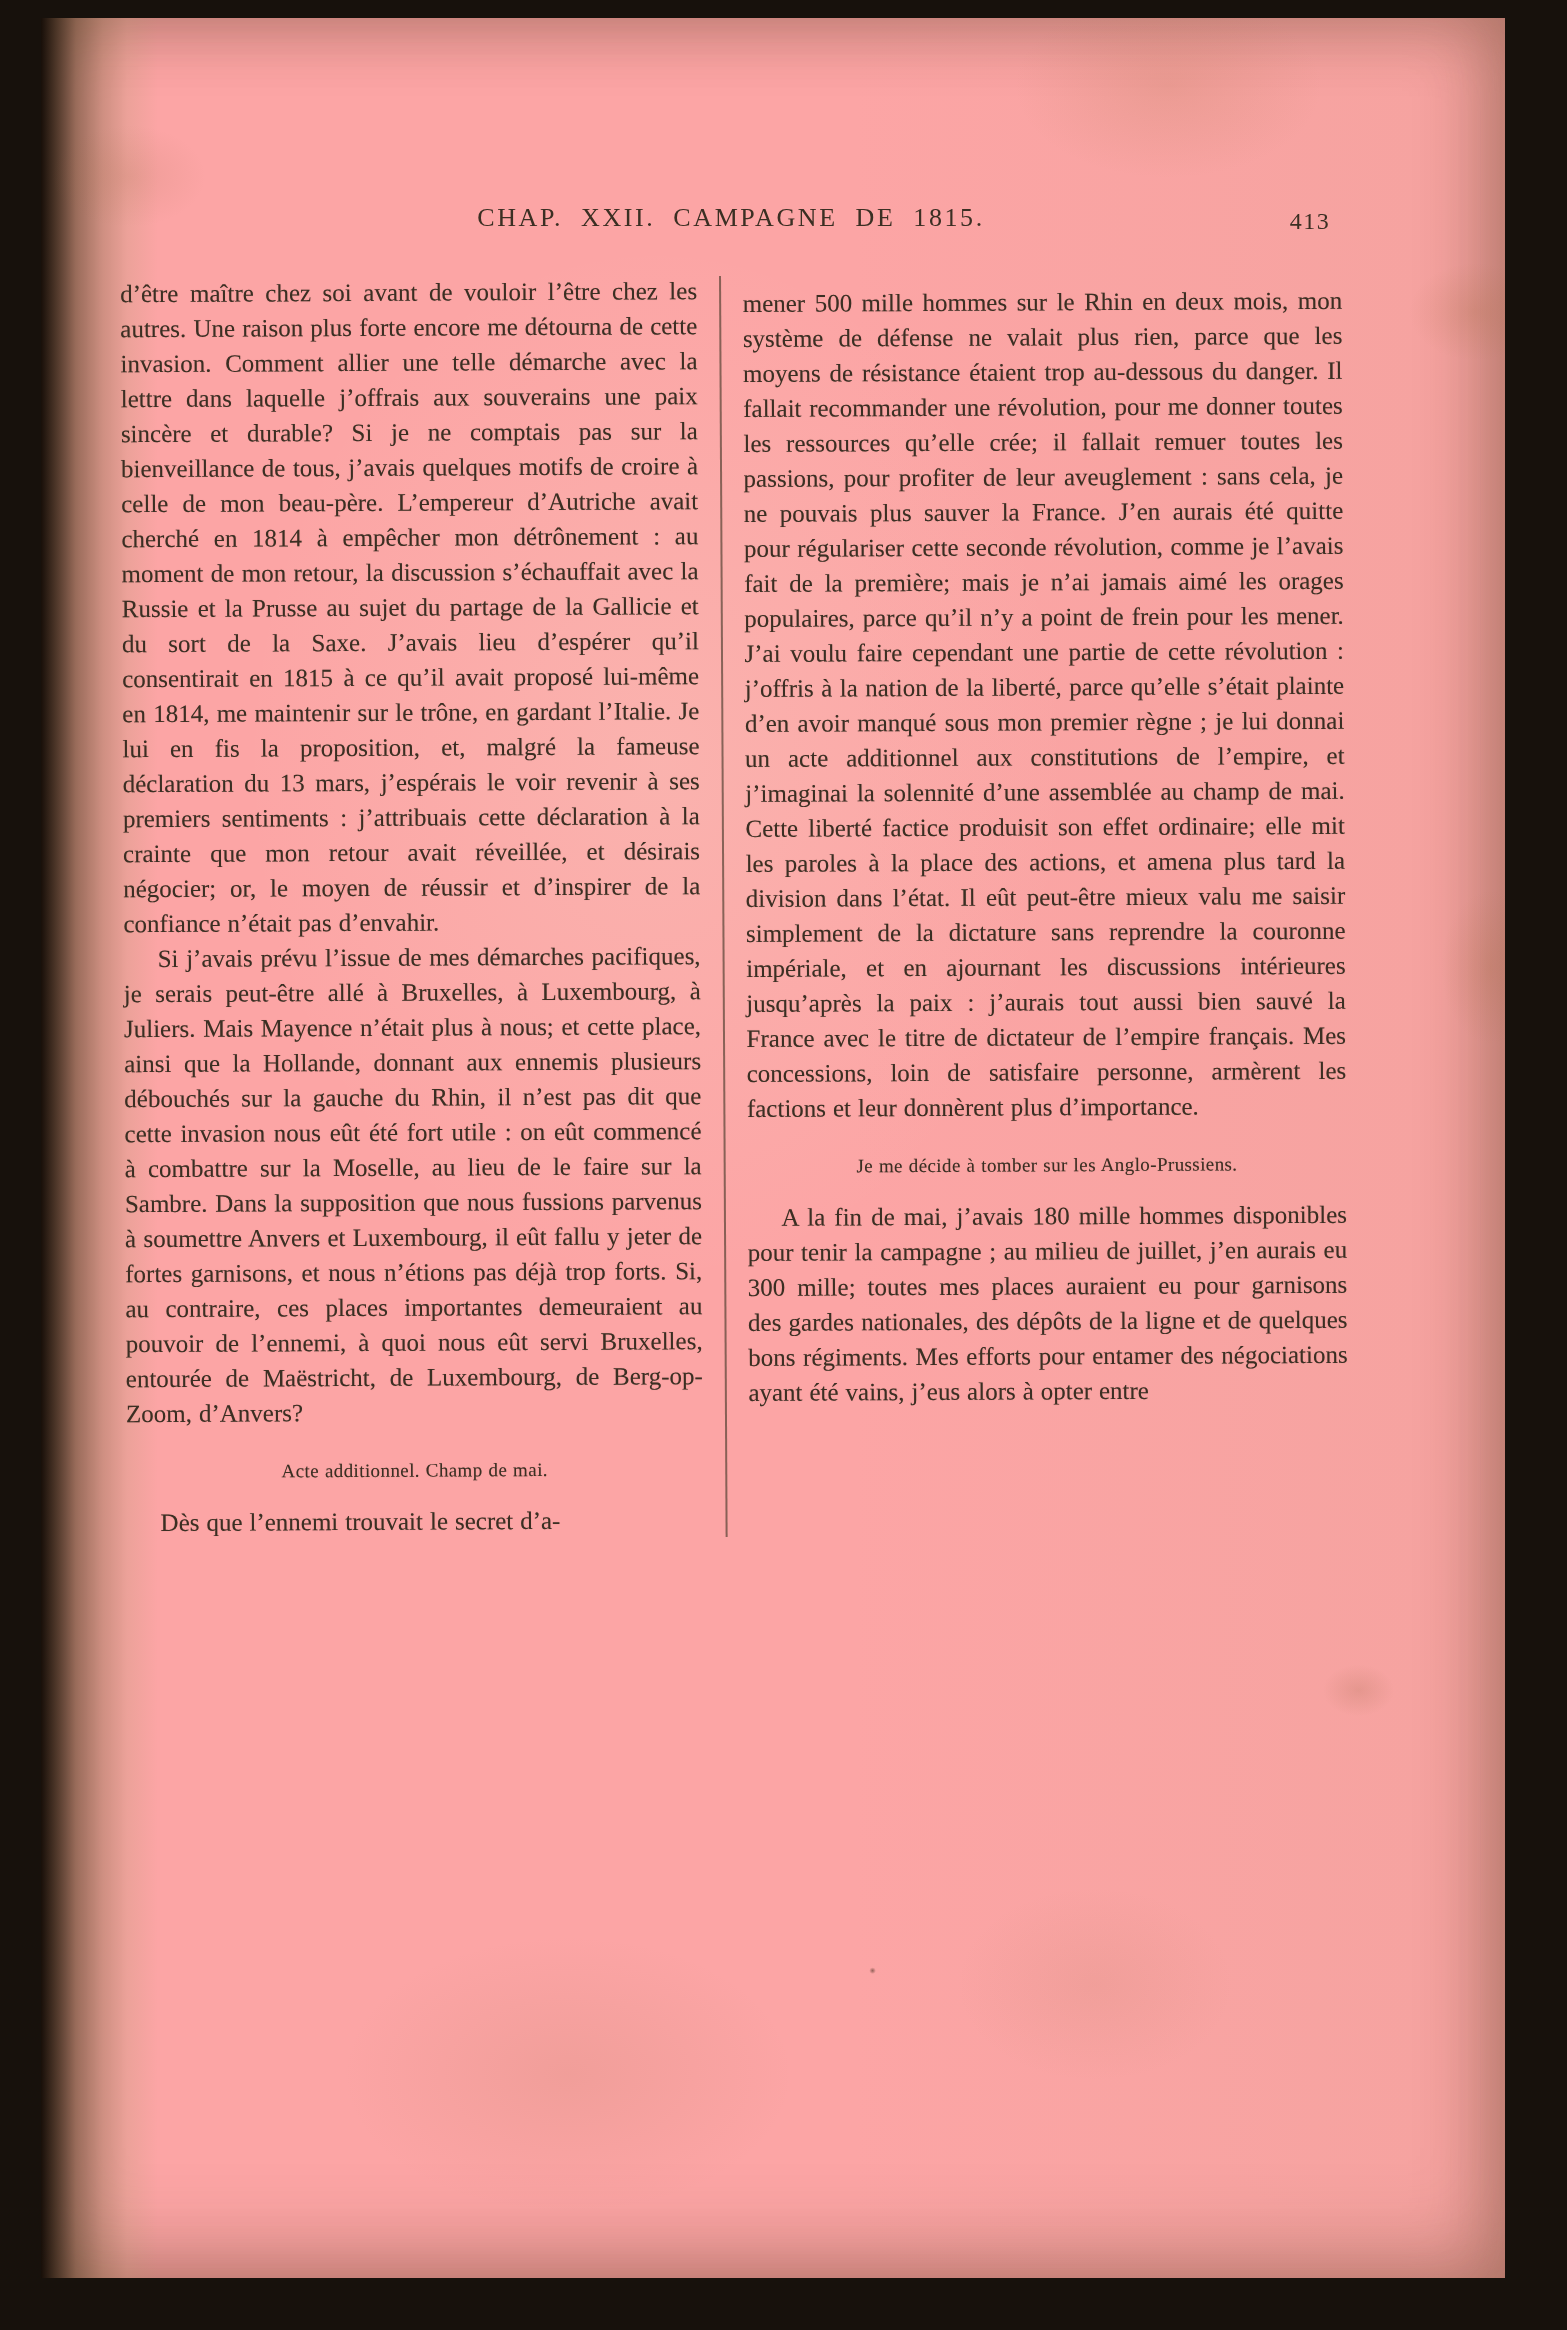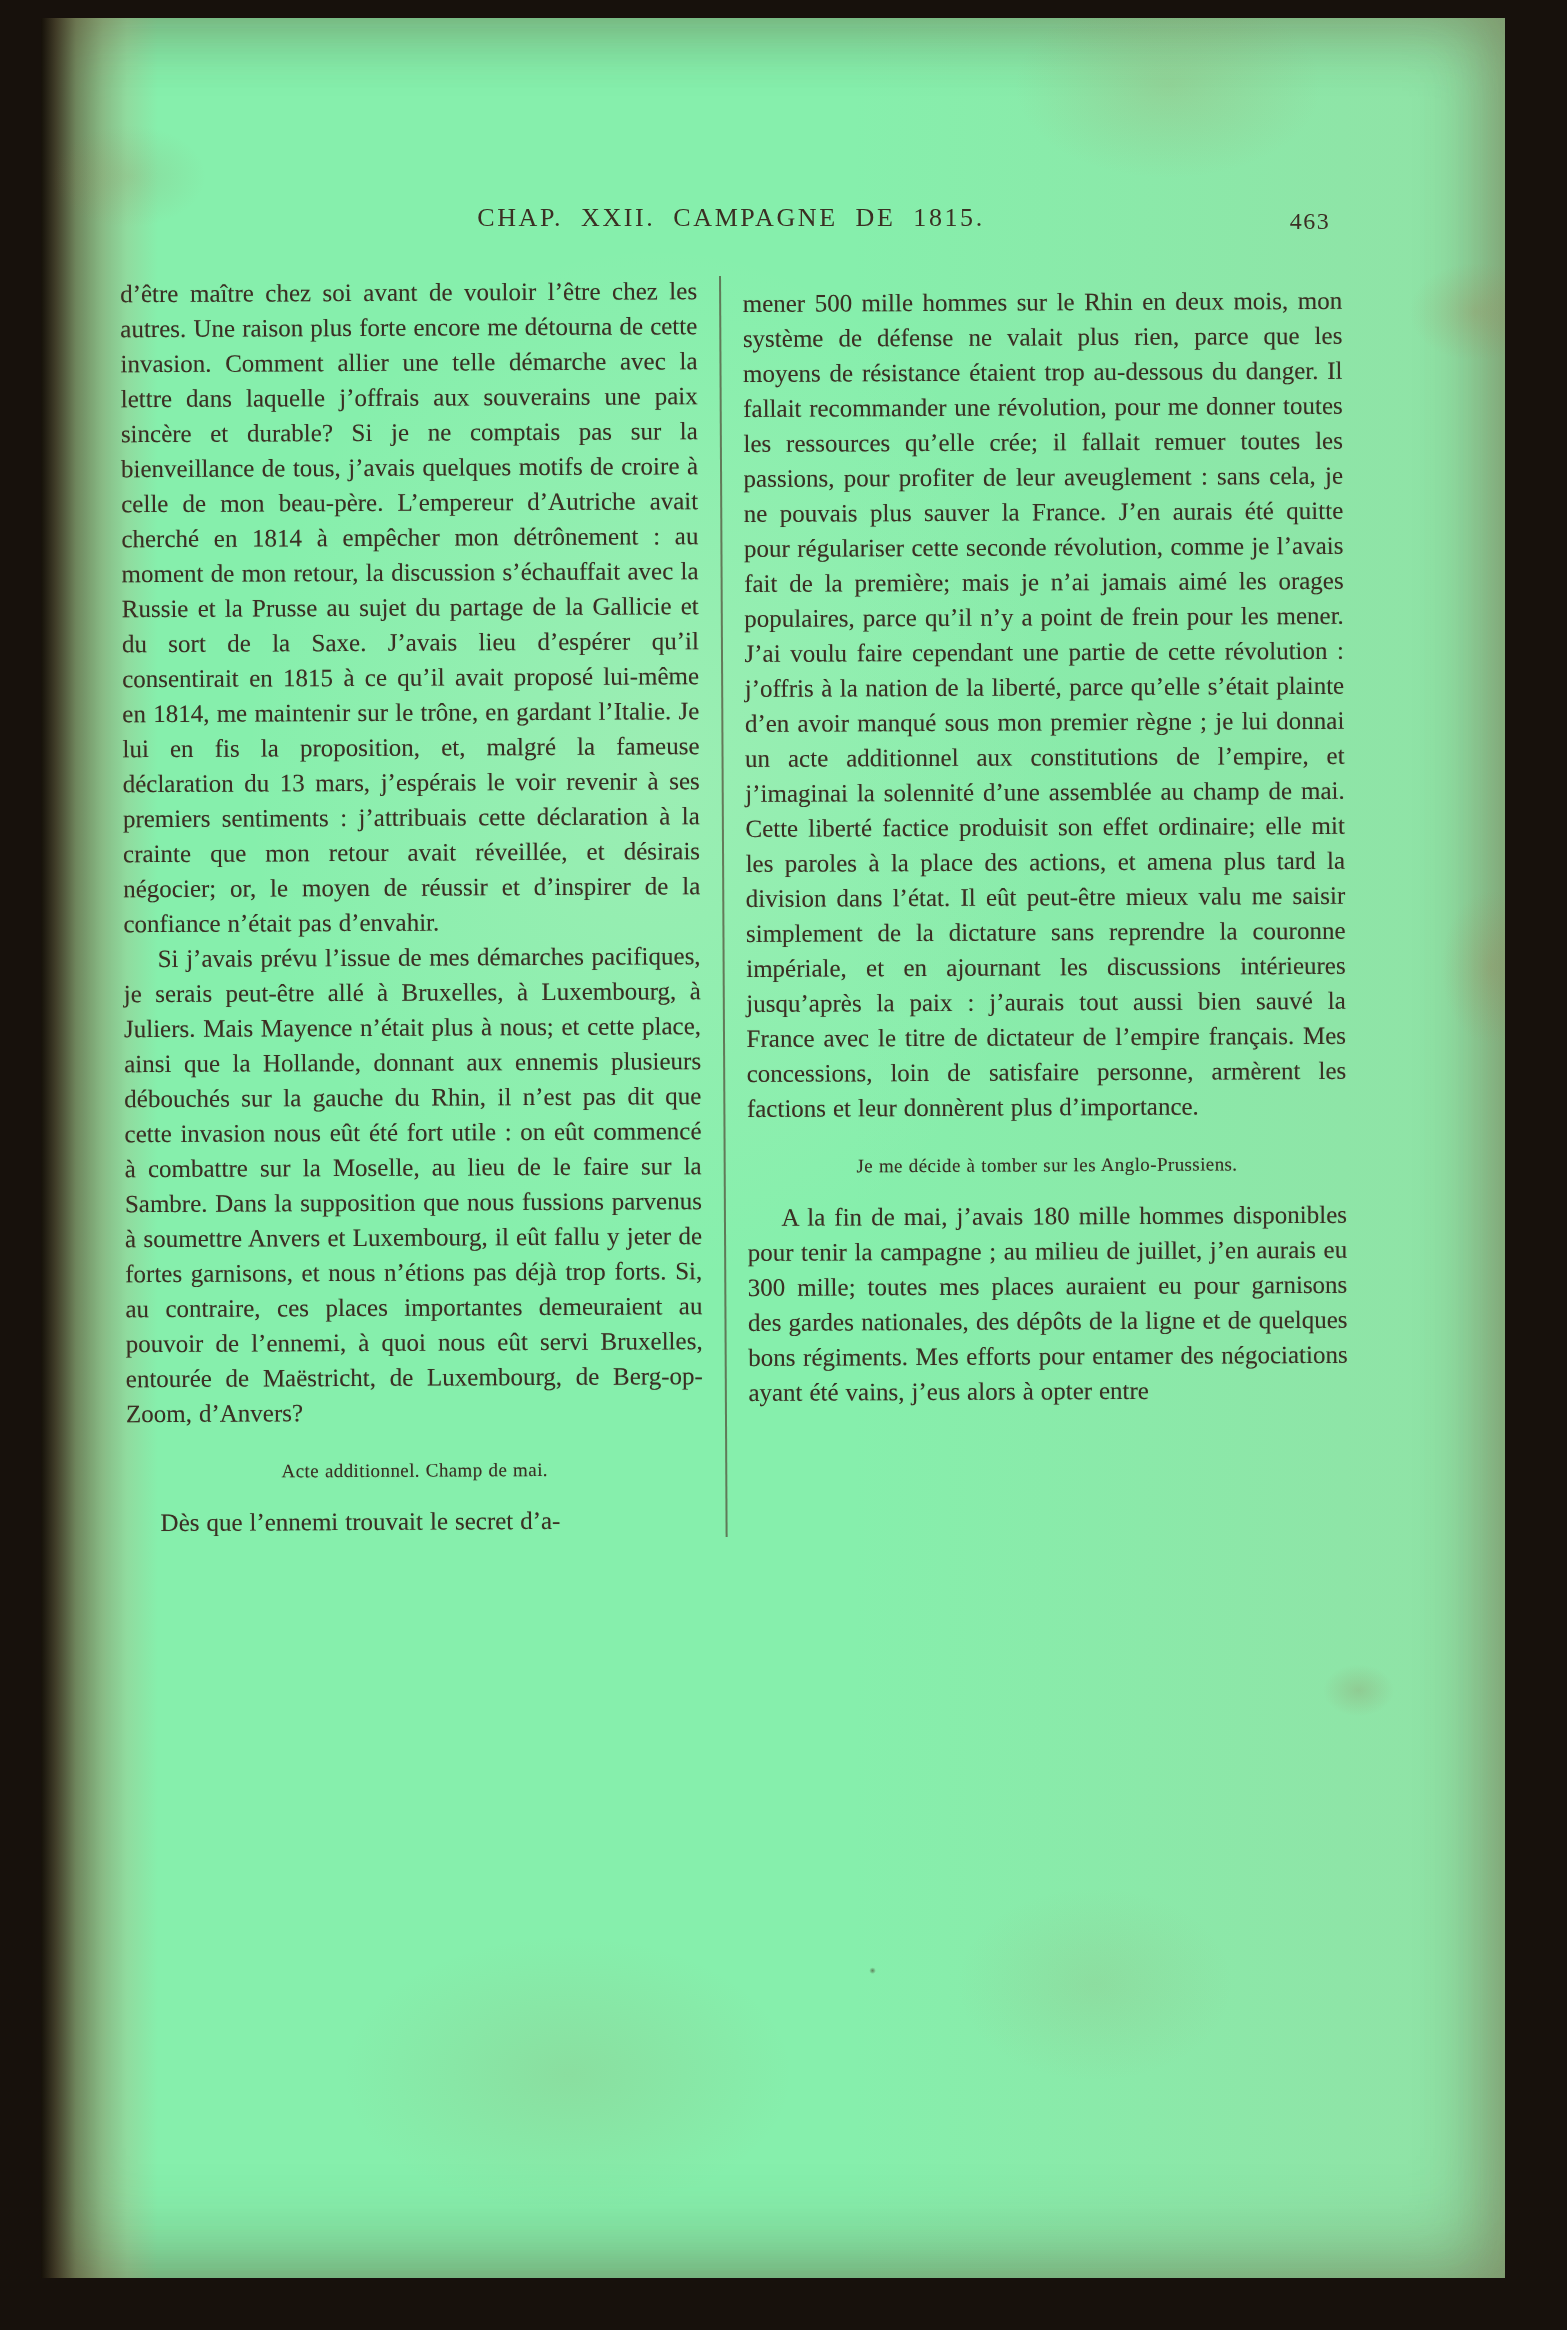--- a/index.html
+++ b/index.html
@@ -11,21 +11,21 @@
     overflow: hidden;
     position: relative;
     font-family: "Liberation Serif", "DejaVu Serif", serif;
   }
 
   
   .book-page {
     position: absolute;
     left: 41px; top: 17.6px;
     width: 1464px; height: 2260px;
-    background: #86efac;
+    background: #fca5a5;
     box-shadow:
       inset -23.4px 0 66px rgba(92,60,36,0.30),
       inset 0 -33px 81px rgba(92,60,36,0.22),
       inset 0 23.4px 59px rgba(92,60,36,0.16);
   }
 
   
   .binding {
     position: absolute;
     left: 0; top: 0; bottom: 0;
@@ -113,21 +113,21 @@
 <body>
 
 <div class="book-page">
   <div class="binding"></div>
   <div class="stains"></div>
 
   <div class="content">
 
     <div class="page-header">
       <div class="chapter-title">CHAP. XXII. CAMPAGNE DE 1815.</div>
-      <div class="page-number">463</div>
+      <div class="page-number">413</div>
     </div>
 
     <div class="columns">
 
       <div class="col left">
         <p>d’être maître chez soi avant de vouloir l’être chez les autres. Une raison plus forte encore me détourna de cette invasion. Comment allier une telle démarche avec la lettre dans laquelle j’offrais aux souverains une paix sincère et durable? Si je ne comptais pas sur la bienveillance de tous, j’avais quelques motifs de croire à celle de mon beau-père. L’empereur d’Autriche avait cherché en 1814 à empêcher mon détrônement : au moment de mon retour, la discussion s’échauffait avec la Russie et la Prusse au sujet du partage de la Gallicie et du sort de la Saxe. J’avais lieu d’espérer qu’il consentirait en 1815 à ce qu’il avait proposé lui-même en 1814, me maintenir sur le trône, en gardant l’Italie. Je lui en fis la proposition, et, malgré la fameuse déclaration du 13 mars, j’espérais le voir revenir à ses premiers sentiments : j’attribuais cette déclaration à la crainte que mon retour avait réveillée, et désirais négocier; or, le moyen de réussir et d’inspirer de la confiance n’était pas d’envahir.</p>
         <p class="indent">Si j’avais prévu l’issue de mes démarches pacifiques, je serais peut-être allé à Bruxelles, à Luxembourg, à Juliers. Mais Mayence n’était plus à nous; et cette place, ainsi que la Hollande, donnant aux ennemis plusieurs débouchés sur la gauche du Rhin, il n’est pas dit que cette invasion nous eût été fort utile : on eût commencé à combattre sur la Moselle, au lieu de le faire sur la Sambre. Dans la supposition que nous fussions parvenus à soumettre Anvers et Luxembourg, il eût fallu y jeter de fortes garnisons, et nous n’étions pas déjà trop forts. Si, au contraire, ces places importantes demeuraient au pouvoir de l’ennemi, à quoi nous eût servi Bruxelles, entourée de Maëstricht, de Luxembourg, de Berg-op-Zoom, d’Anvers?</p>
         <h3 class="subhead">Acte additionnel. Champ de mai.</h3>
         <p class="indent">Dès que l’ennemi trouvait le secret d’a-</p>
       </div>

